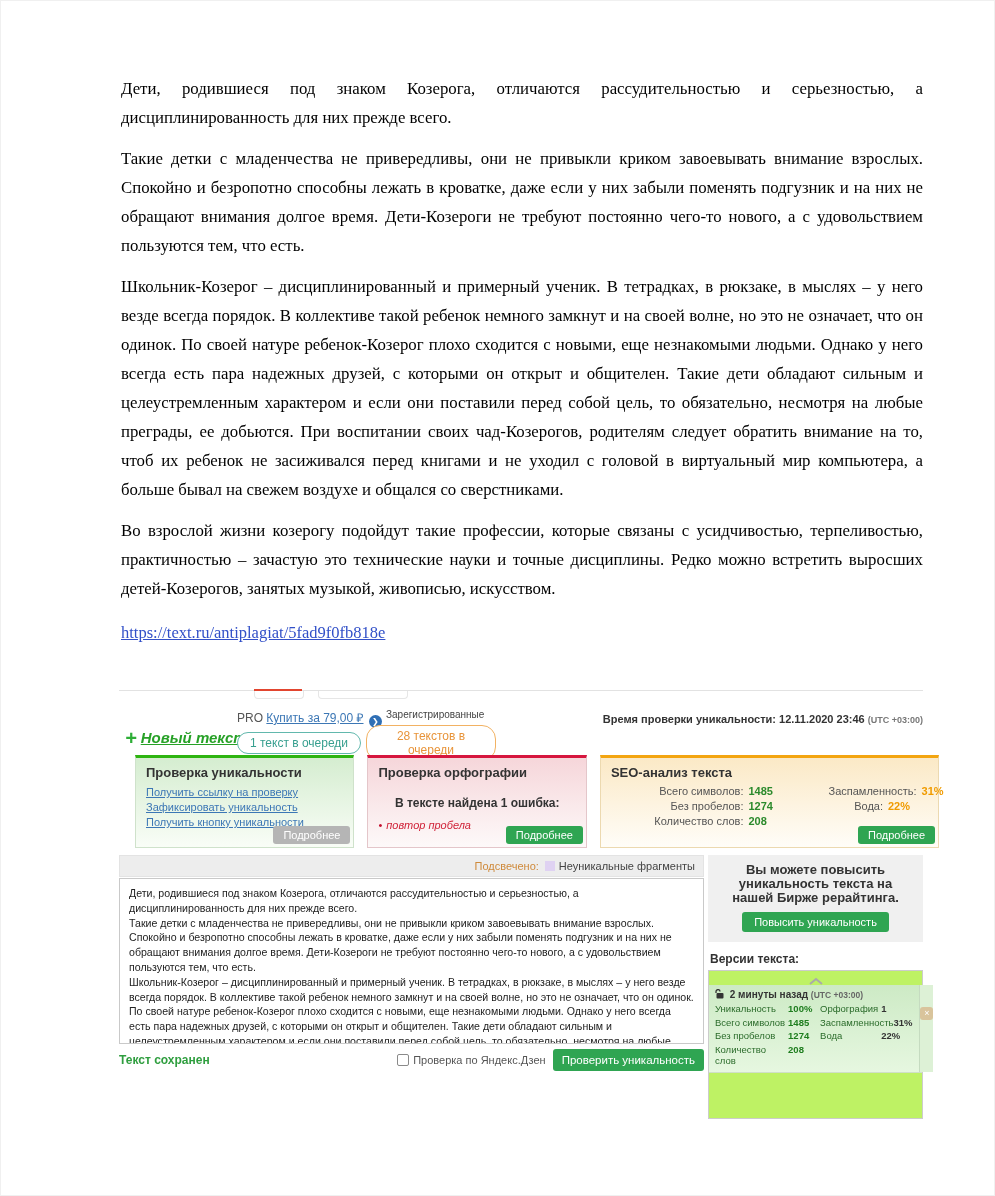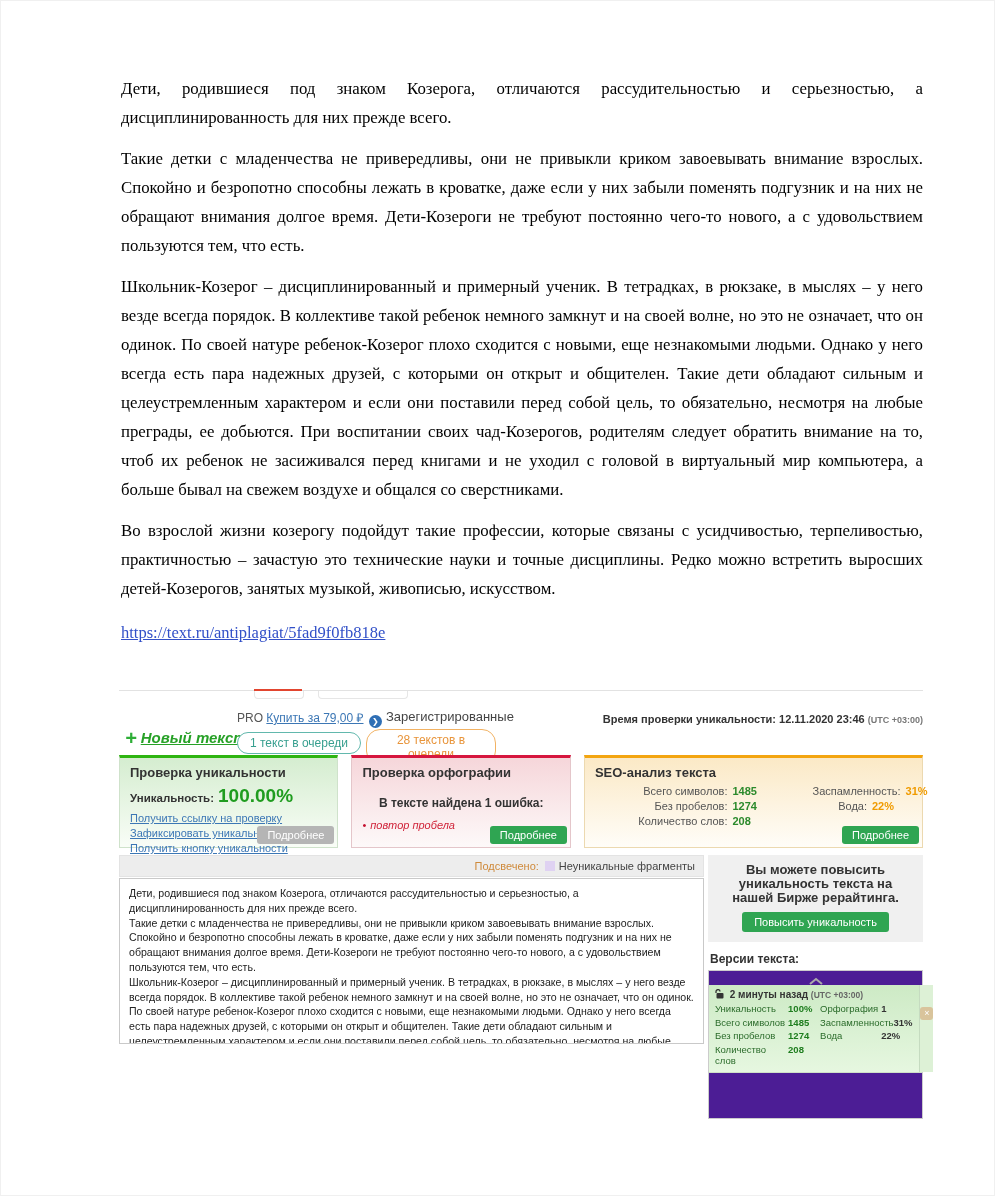--- a/index.html
+++ b/index.html
@@ -41,26 +41,26 @@
   .new-text .plus { color:#2eae37; font-size:20px; font-weight:bold; vertical-align:-2px; margin-right:4px; }
   .new-text .nt-label { color:#27a127; font-weight:bold; font-size:15px; text-decoration:underline; }
   .pro-block { position:absolute; left:118px; top:8px; width:130px; }
   .pro-row { font-size:12px; color:#555; white-space:nowrap; }
   .pro-row .pro-link { color:#3c77b5; text-decoration:underline; cursor:pointer; }
   .pro-circle { display:inline-block; width:13px; height:13px; border-radius:50%; background:#2f6fb5; color:#fff;
     font-size:8px; line-height:13px; text-align:center; vertical-align:-2px; margin-left:2px; }
   .queue-box { margin-top:4px; border:1px solid #62b8ad; border-radius:14px; padding:3px 10px;
     color:#379f8f; font-size:12px; text-align:center; width:124px; background:#fff; }
   .reg-block { position:absolute; left:247px; top:8px; width:140px; }
-  .reg-label { font-size:13px; color:#444; margin-left:20px;text-align:right; }
+  .reg-label { font-size:10px; color:#444; margin-left:20px; }
   .queue-box.orange { border-color:#f2b263; color:#e8943a; width:130px; margin-top:5px; }
   .time-block { position:absolute; right:0; top:12px; text-align:right; font-size:11px; color:#333; font-weight:bold; white-space:nowrap; }
   .time-block .tz { font-size:9px; color:#777; font-weight:bold; }
   
-  .panels { position:absolute; left:0; top:68px; width:804px; height:93px; display:flex; gap:13px; }
+  .panels { position:absolute; left:16px; top:68px; width:804px; height:93px; display:flex; gap:13px; }
   .panel { position:relative; flex:1; border:1px solid #d8d8d8; border-top-width:3px; padding:7px 10px; }
   .panel.green  { border-color:#cfe2cb; border-top-color:#2eb411; background:linear-gradient(180deg,#d5edd0,#f9fdf7); }
   .panel.pink   { border-color:#e4c6ca; border-top-color:#d6163e; background:linear-gradient(180deg,#f6d6da,#fdf9f9); }
   .panel.orangep{ border-color:#ecd9b0; border-top-color:#f3a510; background:linear-gradient(180deg,#fbe9c6,#fffdf8); }
   .panel-title { font-size:13px; font-weight:bold; color:#333; margin-bottom:5px; }
   .uniq-line { font-size:11.5px; font-weight:bold; color:#333; margin-bottom:4px; }
   .uniq-line .uniq-val { color:#1f9c1f; font-size:19px; font-weight:bold; margin-left:4px; }
   .plinks div { font-size:11px; line-height:15px; }
   .plinks a { color:#3c77b5; text-decoration:underline; cursor:pointer; }
   .more-btn { position:absolute; right:3px; bottom:3px; padding:3px 10px; border-radius:3px;
@@ -92,21 +92,21 @@
   .btm-spacer { flex:1; }
   .zen-check { width:12px; height:12px; border:1px solid #8a8a8a; border-radius:2px; background:#fff; cursor:pointer; }
   .zen-label { font-size:11px; color:#555; margin:0 7px 0 4px; }
   .check-btn { background:#2fa552; color:#fff; font-size:11.5px; padding:5px 9px; border-radius:3px; border:none; cursor:pointer; }
   
   .rightcol { width:215px; }
   .promo { background:#f0f0f0; padding:8px 10px 10px; text-align:center; }
   .promo-text { font-size:13px; font-weight:bold; color:#333; line-height:14px; }
   .promo-btn { margin-top:7px; background:#2fa552; color:#fff; font-size:11px; padding:4px 12px; border-radius:3px; border:none; cursor:pointer; }
   .versions-title { margin:10px 0 4px 2px; font-size:12px; font-weight:bold; color:#333; }
-  .vpanel { border:1px solid #ccc; background:#4c1d95; height:149px; }
+  .vpanel { border:1px solid #ccc; background:#bef264; height:149px; }
   .vchev { height:14px; text-align:center; padding-top:3px; cursor:pointer; }
   .ventry { display:flex; border-bottom:1px solid #cfe0c8; }
   .ventry-main { flex:1; background:linear-gradient(180deg,#cdeac5,#e6f7e0); padding:4px 6px 6px; }
   .ventry-side { width:19px; background:#ddf1d6; border-left:1px solid #c5dbc0; display:flex; align-items:flex-start; justify-content:center; padding-top:22px; }
   .vclose { width:13px; height:13px; background:#d9c49c; border-radius:3px; color:#fff; font-size:9px;
     line-height:13px; text-align:center; cursor:pointer; }
   .vtime-row { font-size:10px; color:#333; font-weight:bold; margin-bottom:3px; white-space:nowrap; }
   .vtime-row .tz { font-size:8.5px; color:#666; }
   .lock-icon { vertical-align:-1px; margin-right:3px; }
   .vgrid { display:flex; }
@@ -156,23 +156,20 @@
       <div class="time-block">
         <span>Время проверки уникальности:</span>
         <span>12.11.2020 23:46</span>
         <span class="tz">(UTC +03:00)</span>
       </div>
     </div>
 
     <div class="panels">
       <div class="panel green">
         <div class="panel-title">Проверка уникальности</div>
-        <div class="uniq-line">
-          <span>Уникальность:</span><span class="uniq-val">100.00%</span>
-        </div>
         <div class="plinks">
           <div><a>Получить ссылку на проверку</a></div>
           <div><a>Зафиксировать уникальность</a></div>
           <div><a>Получить кнопку уникальности</a></div>
         </div>
         <button class="more-btn gray">Подробнее</button>
       </div>
 
       <div class="panel pink">
         <div class="panel-title">Проверка орфографии</div>
@@ -218,20 +215,27 @@
     <div class="mainrow">
       <div class="leftcol">
         <div class="hl-bar">
           <span class="hl-label">Подсвечено:</span><span class="hl-swatch"></span><span class="hl-legend">Неуникальные фрагменты</span>
         </div>
         <div class="txtarea">
           <div>Дети, родившиеся под знаком Козерога, отличаются рассудительностью и серьезностью, а дисциплинированность для них прежде всего.</div>
           <div>Такие детки с младенчества не привередливы, они не привыкли криком завоевывать внимание взрослых. Спокойно и безропотно способны лежать в кроватке, даже если у них забыли поменять подгузник и на них не обращают внимания долгое время. Дети-Козероги не требуют постоянно чего-то нового, а с удовольствием пользуются тем, что есть.</div>
           <div>Школьник-Козерог – дисциплинированный и примерный ученик. В тетрадках, в рюкзаке, в мыслях – у него везде всегда порядок. В коллективе такой ребенок немного замкнут и на своей волне, но это не означает, что он одинок. По своей натуре ребенок-Козерог плохо сходится с новыми, еще незнакомыми людьми. Однако у него всегда есть пара надежных друзей, с которыми он открыт и общителен. Такие дети обладают сильным и целеустремленным характером и если они поставили перед собой цель, то обязательно, несмотря на любые преграды, ее добьются. При воспитании своих чад-Козерогов, родителям следует обратить внимание на то, чтоб их ребенок не засиживался перед книжками и не уходил с головой в виртуальный мир компьютера, а больше бывал на свежем воздухе и общался со сверстниками.</div>
 
+        </div>
+        <div class="btm-bar">
+          <span class="saved">Текст сохранен</span>
+          <span class="btm-spacer"></span>
+          <span class="zen-check"></span>
+          <span class="zen-label">Проверка по Яндекс.Дзен</span>
+          <button class="check-btn">Проверить уникальность</button>
         </div>
       </div>
 
       <div class="rightcol">
         <div class="promo">
           <div class="promo-text">Вы можете повысить уникальность текста на нашей Бирже рерайтинга.</div>
           <button class="promo-btn">Повысить уникальность</button>
         </div>
         <div class="versions-title">Версии текста:</div>
         <div class="vpanel">

